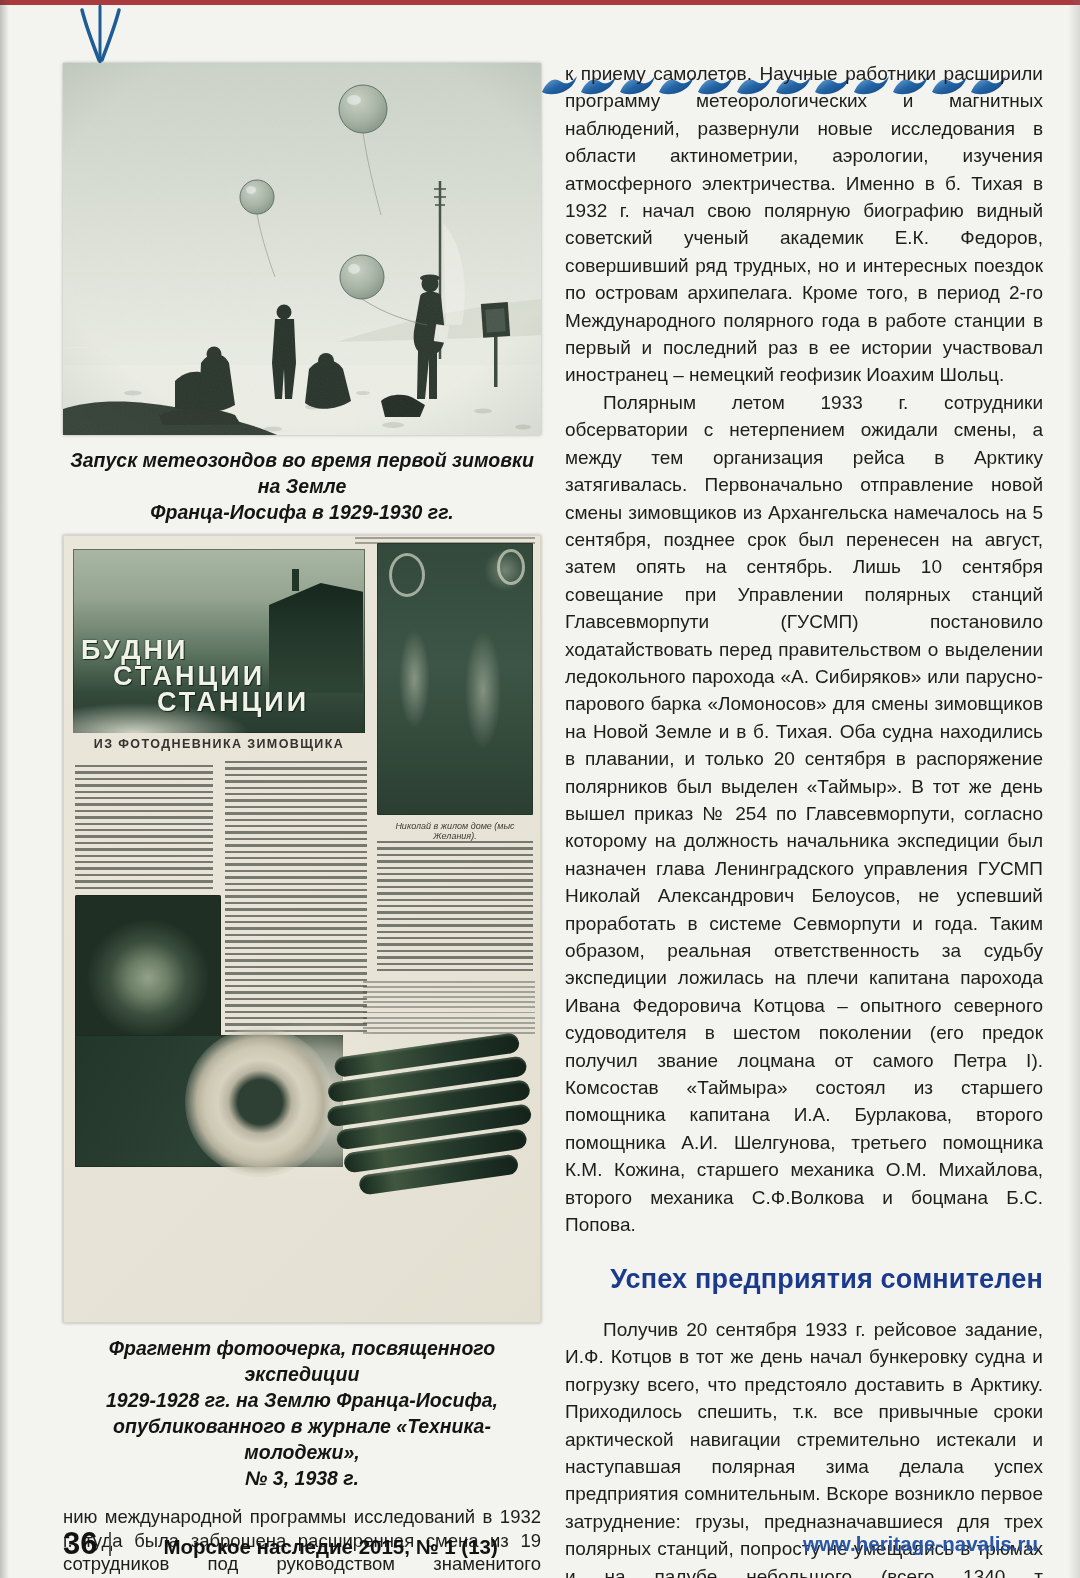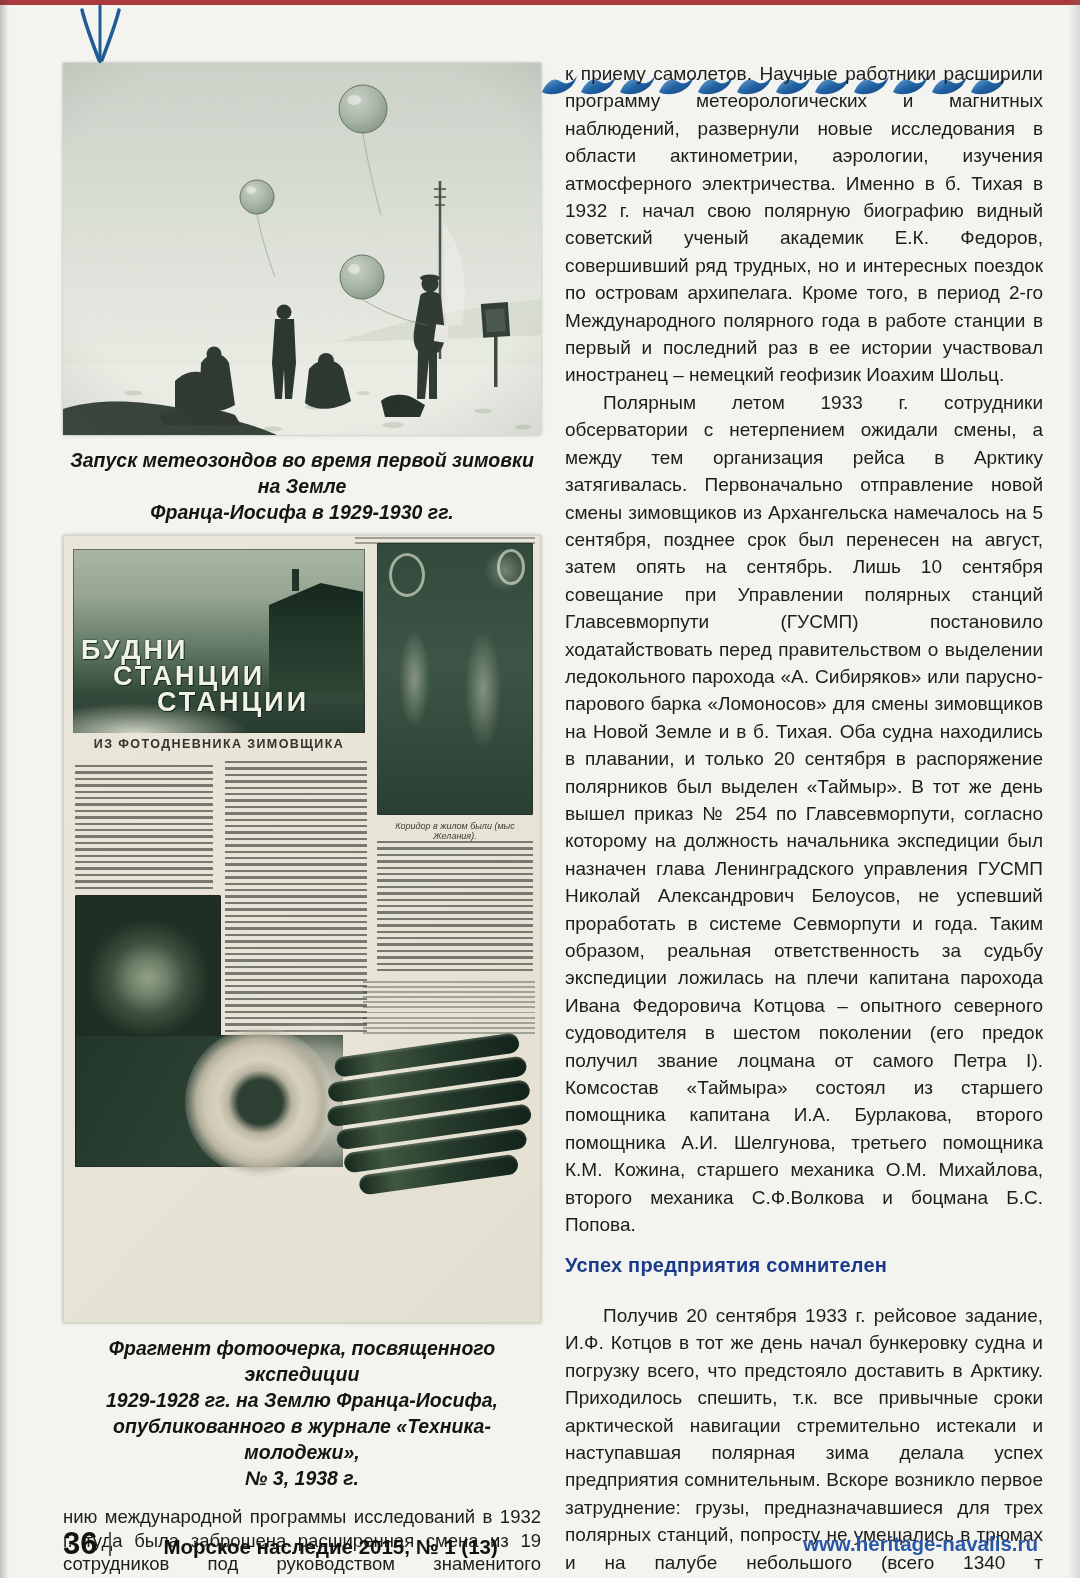--- a/index.html
+++ b/index.html
@@ -21,21 +21,21 @@
   
   .col-left{position:absolute;left:63px;top:63px;width:478px;}
   .col-right{position:absolute;left:565px;top:60px;width:478px;}
 
   .body-text{font-size:19px;line-height:27.4px;text-align:justify;}
   .body-text p{margin:0;}
   .body-text p.indent{text-indent:38px;}
   .cont-text{font-size:18.5px;line-height:23.6px;text-align:justify;}
 
   .section-heading{
-    margin:14px 0 22px;text-align:left;font-weight:bold;font-size:20px;
+    margin:28px 0 22px;text-align:right;font-weight:bold;font-size:27px;
     letter-spacing:.2px;color:#1b3a8c;
   }
 
   .figure{position:relative;}
   .photo-frame{display:block;box-shadow:0 0 3px rgba(40,50,40,.35);}
   .fig-caption{
     margin:12px 0 0;text-align:center;font-style:italic;font-weight:bold;
     font-size:19.5px;line-height:26px;color:#141412;white-space:pre-line;
   }
 
@@ -278,21 +278,21 @@
             <span>БУДНИ</span>
             <span>СТАНЦИИ</span>
             <span>СТАНЦИИ</span>
           </div>
         </div>
 
         <div class="abs r-ph-right">
           <div class="ring-sm a"></div>
           <div class="ring-sm b"></div>
         </div>
-        <div class="abs r-cap-corridor">Коридор в жилом были (мыс Желания).</div>
+        <div class="abs r-cap-corridor">Николай в жилом доме (мыс Желания).</div>
 
         <div class="abs r-subtitle">ИЗ ФОТОДНЕВНИКА ЗИМОВЩИКА</div>
 
         <div class="abs r-colA fake-text"></div>
         <div class="abs r-colB fake-text"></div>
         <div class="abs r-colC fake-text"></div>
         <div class="abs r-cap2 fake-text fine"></div>
 
         <div class="abs r-ph-corr"></div>
         <div class="abs r-ph-bottom"></div>

